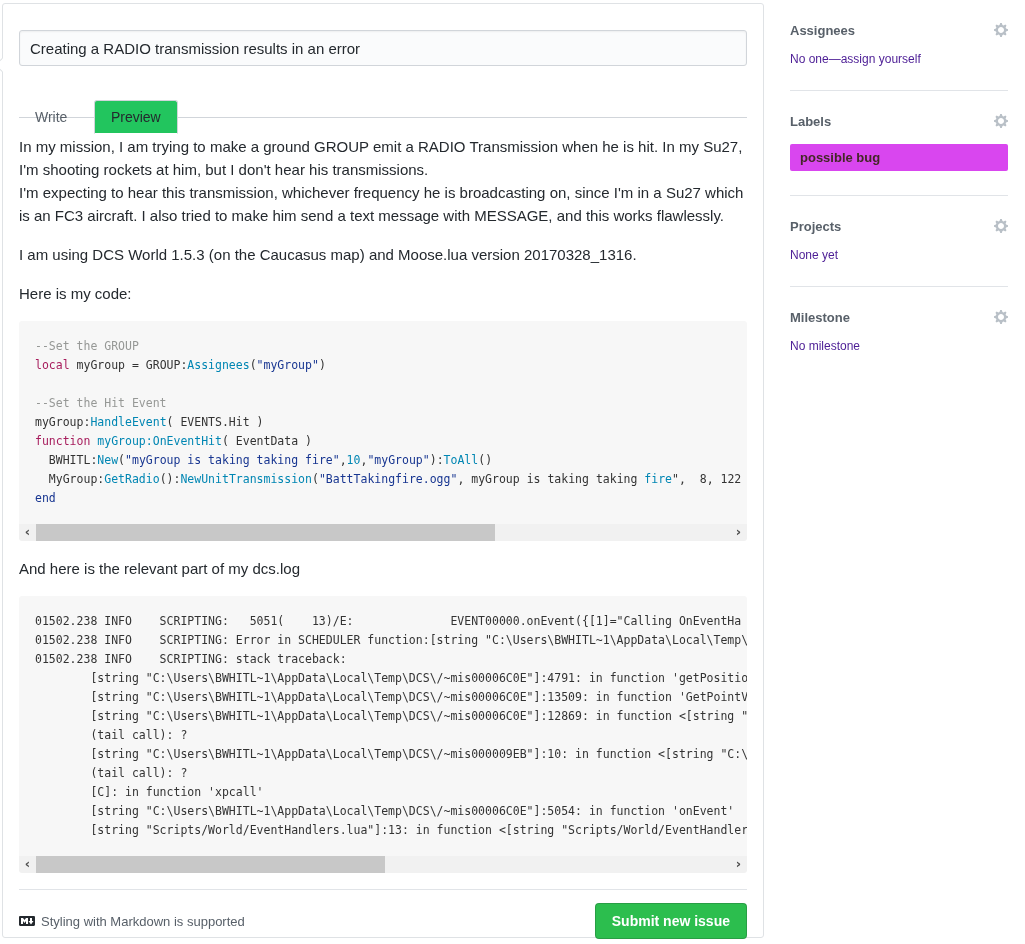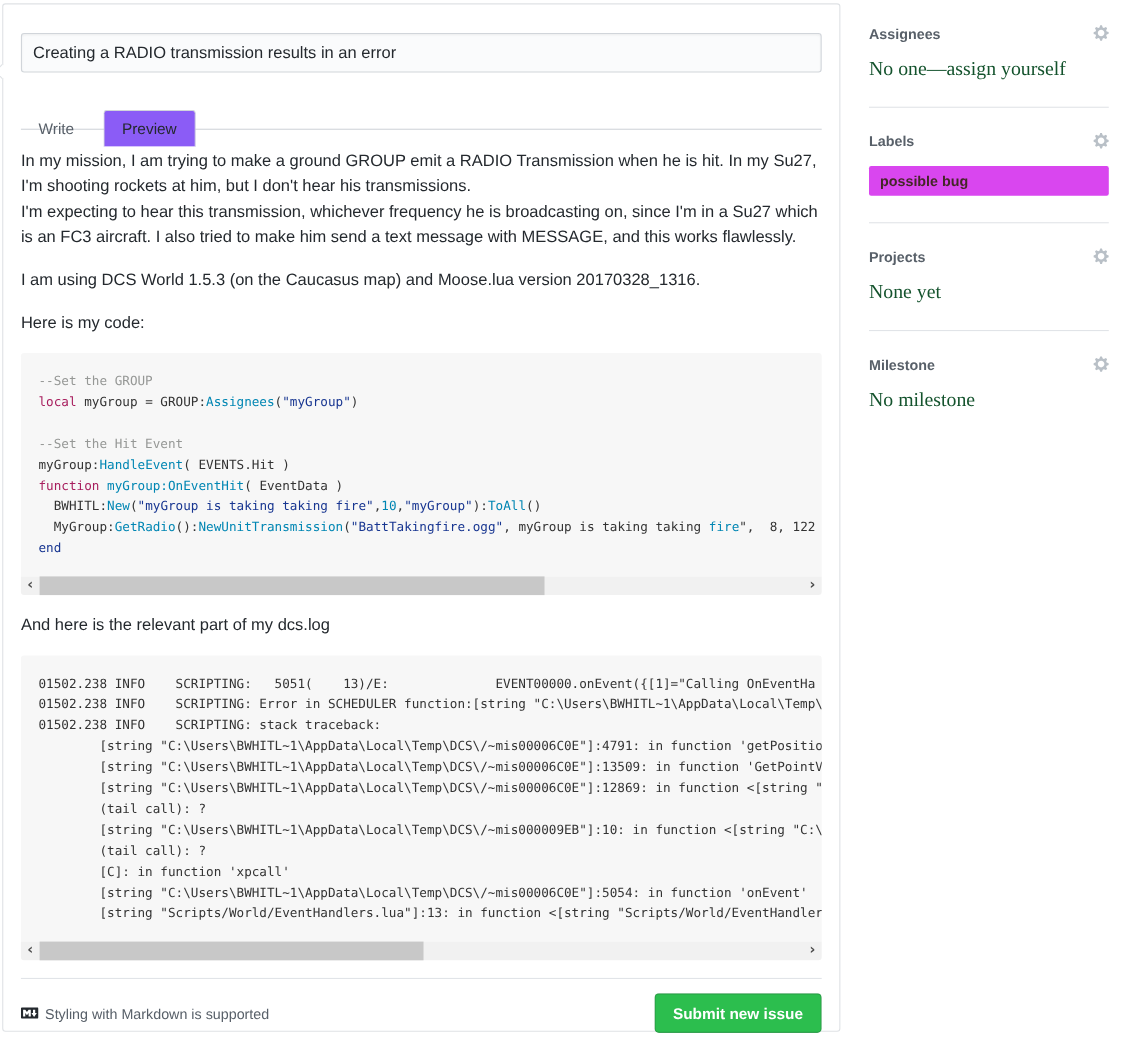--- a/index.html
+++ b/index.html
@@ -26,21 +26,21 @@
     background:#fafbfc; border:1px solid #d1d5da; border-radius:3px; outline:none;
     box-shadow:inset 0 1px 2px rgba(27,31,35,0.06);
   }
 
   .tabs { margin-top:17px; border-bottom:1px solid #d1d5da; height:35px; }
   .tab {
     display:inline-block; padding:8px 16px; font-size:14px; color:#586069;
     cursor:pointer; position:relative; top:17px;
   }
   .tab.active {
-    background:#8b5cf6; color:#24292e; border:1px solid #d1d5da; border-bottom:1px solid #fff;
+    background:#22c55e; color:#24292e; border:1px solid #d1d5da; border-bottom:1px solid #fff;
     border-radius:3px 3px 0 0; margin-left:6px;
   }
 
   .preview-body { padding-top:17px; font-size:15px; line-height:23px; color:#24292e; }
   .preview-body p { margin-bottom:16px; }
 
   pre.block {
     background:#f7f7f7; border-radius:3px 3px 0 0; padding:16px;
     font:11.5px/19px "DejaVu Sans Mono", monospace; color:#333;
     white-space:pre; overflow:hidden;
@@ -72,21 +72,21 @@
     border-radius:4px; cursor:pointer;
   }
 
   
   .sidebar { position:absolute; left:790px; top:0; width:218px; }
   .sb-section { padding:22px 0 24px 0; }
   .sb-section + .sb-section { border-top:1px solid #e1e4e8; }
   .sb-head { display:flex; align-items:center; justify-content:space-between;
     font-size:13px; font-weight:bold; color:#586069; }
   .gear { cursor:pointer; line-height:0; }
-  .sb-value { margin-top:14px; font-size:18px; color:#14532d;font-family:Liberation Serif, serif; }
+  .sb-value { margin-top:14px; font-size:12px; color:#4c1d95; }
   .label-tag {
     margin-top:15px; height:27px; line-height:27px; padding-left:10px;
     background:#d946ef; color:#442727; font-size:13px; font-weight:bold;
     border-radius:2px; cursor:pointer;
   }
 </style>
 </head>
 <body>
 
 <div class="main-box">

